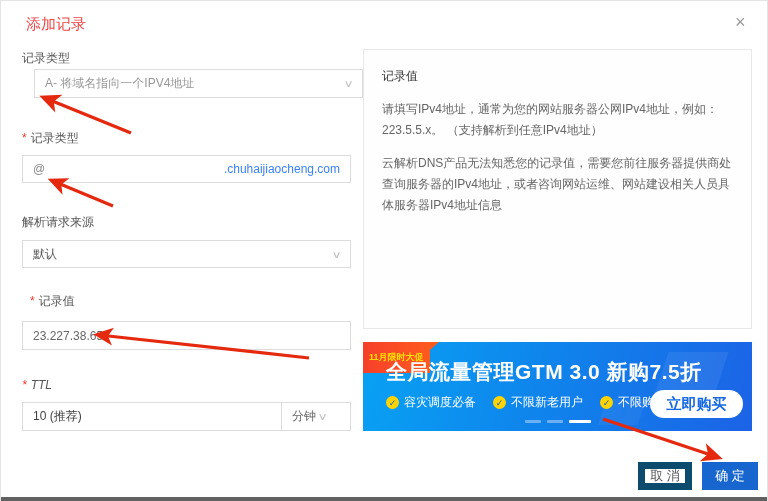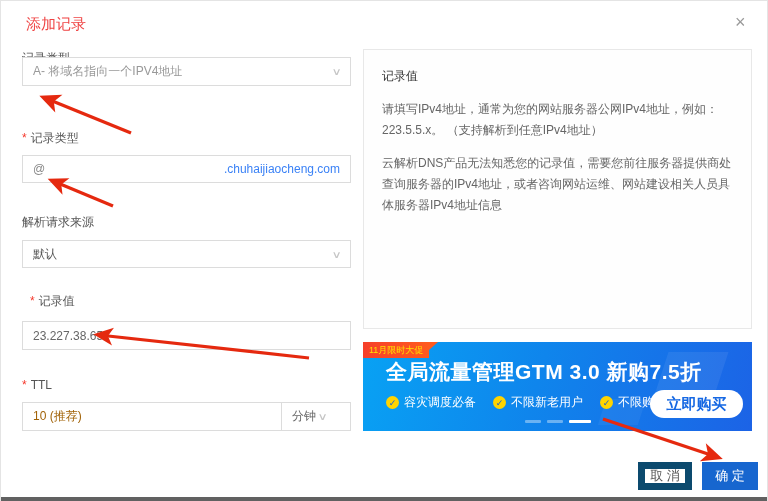--- a/index.html
+++ b/index.html
@@ -11,43 +11,43 @@
   .dialog-title { position:absolute; left:25px; top:14px; font-size:15px; color:#ef4444; }
   .close { position:absolute; left:734px; top:12px; font-size:18px; color:#9a9a9a; cursor:pointer; line-height:18px; }
 
   .flabel { position:absolute; left:21px; font-size:12px; color:#555; }
   .star { color:#f5382c; margin-right:4px; font-size:12px; }
 
   .box { position:absolute; left:21px; width:329px; border:1px solid #dcdcdc; background:#fff;
          font-size:12px; color:#999; display:flex; align-items:center; padding:0 10px; }
   .chev { margin-left:auto; color:#c5c5c5; font-size:10px; transform:scaleX(1.4); }
 
-  .lbl-rtype { top:49px; } .box-rtype { top:56px; height:29px; }
+  .lbl-rtype { top:49px; } .box-rtype { top:68px; height:29px;margin-left:12px; }
   .lbl-host  { top:129px; } .box-host  { top:154px; height:28px; color:#888; }
   .host-suffix { margin-left:auto; color:#3b82f6; }
   .lbl-src   { top:213px; } .box-src   { top:239px; height:28px; color:#555; }
   .lbl-rval  { top:292px;margin-left:8px; } .box-rval  { top:320px; height:29px; color:#666; }
-  .lbl-ttl   { top:377px; }
+  .lbl-ttl   { top:377px;font-style:italic; }
   .ttl-row { position:absolute; left:21px; top:401px; width:329px; height:29px; display:flex; }
   .ttl-input { width:260px; height:29px; border:1px solid #dcdcdc; display:flex; align-items:center;
-               padding:0 10px; font-size:12px; color:#a16207; background:#fff; }
+               padding:0 10px; font-size:12px; color:#404040; background:#fff; }
   .ttl-unit { width:70px; height:29px; border:1px solid #dcdcdc; margin-left:-1px; display:flex;
               align-items:center; padding:0 24px 0 10px; font-size:12px; color:#666; background:#fff; }
 
   .help-panel { position:absolute; left:362px; top:48px; width:389px; height:280px;
                 border:1px solid #e8e8e8; background:#fefefe; padding:18px; }
   .help-title { font-size:12px; color:#333; margin-bottom:14px; }
   .help-p { font-size:12px; color:#666; line-height:21px; margin-bottom:12px; }
 
   .banner { position:absolute; left:362px; top:341px; width:389px; height:89px;
             background:linear-gradient(105deg,#08a2f4 0%,#0f85ec 45%,#1c63e6 100%); overflow:visible; }
   .deco1 { position:absolute; right:30px; top:10px; width:60px; height:40px; background:rgba(255,255,255,0.07); transform:skewX(-18deg); }
   .deco2 { position:absolute; right:110px; bottom:6px; width:40px; height:26px; background:rgba(255,255,255,0.05); transform:skewX(-18deg); }
-  .ribbon { position:absolute; left:0; top:0; height:16px; padding:0 6px; display:flex; align-items:center;
-            background:linear-gradient(90deg,#f6402a,#ff5a1e); color:#ffe100; font-size:9px; font-weight:normal; }
+  .ribbon { position:absolute; left:0; top:0; height:31px; padding:0 6px; display:flex; align-items:center;
+            background:linear-gradient(90deg,#f6402a,#ff5a1e); color:#ffe100; font-size:9px; font-weight:bold; }
   .flame { position:absolute; left:100%; top:0; width:0; height:0;
            border-top:8px solid #ff5a1e; border-right:9px solid transparent;
            border-bottom:7px solid transparent; border-left:0; }
   .banner-title { position:absolute; left:23px; top:16px; font-size:21px; font-weight:bold; color:#fff;
                   letter-spacing:0.5px; white-space:nowrap; }
   .features { position:absolute; left:23px; top:52px; display:flex; gap:17px; }
   .feat { display:flex; align-items:center; gap:5px; font-size:12px; color:#fff; white-space:nowrap; }
   .check { width:13px; height:13px; border-radius:50%; background:#ffd400; color:#1a5fd0;
            font-size:9px; font-weight:bold; display:flex; align-items:center; justify-content:center; }
   .cta { position:absolute; right:9px; top:48px; width:93px; height:28px; border-radius:14px; background:#fff;

